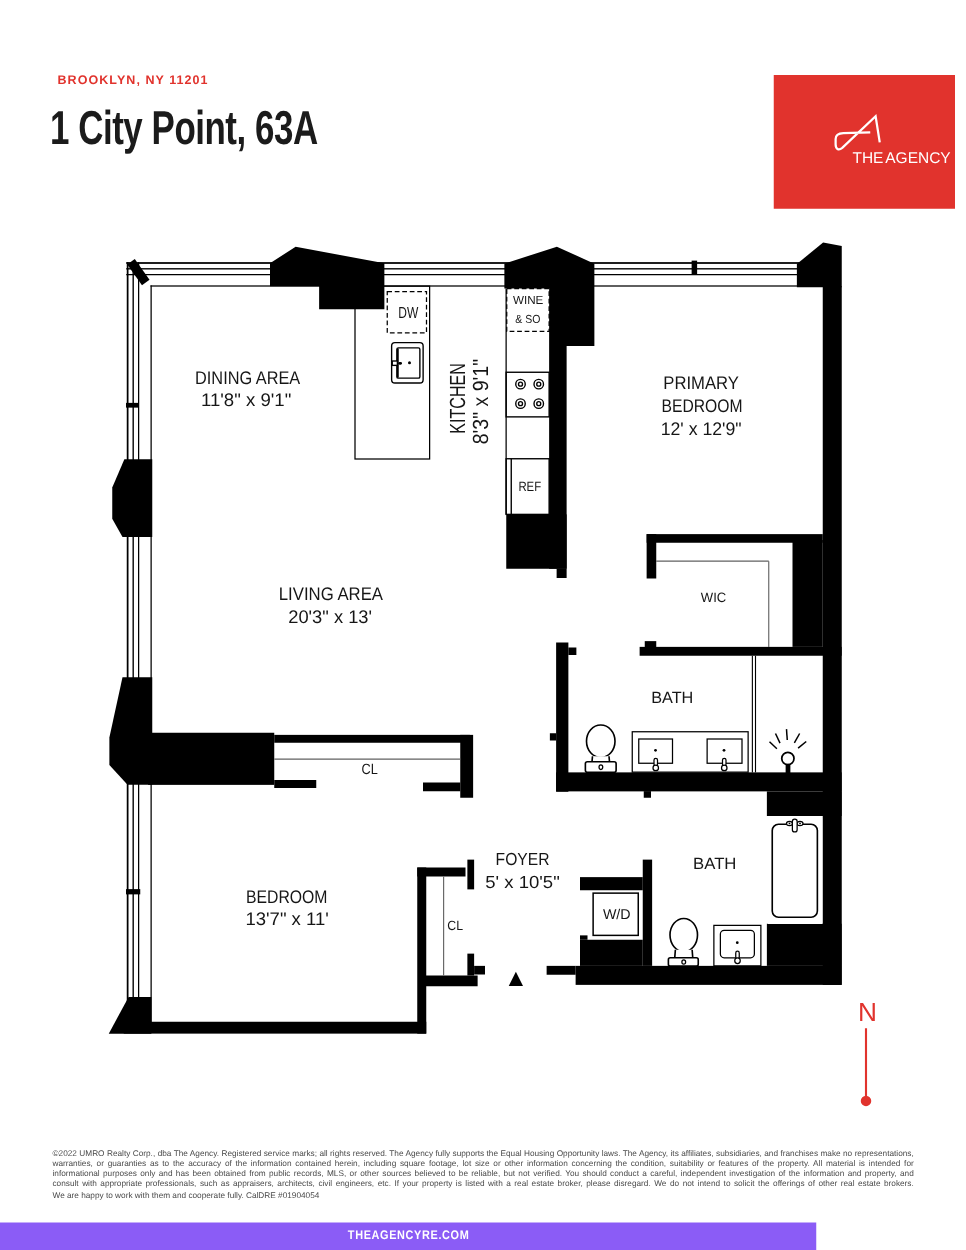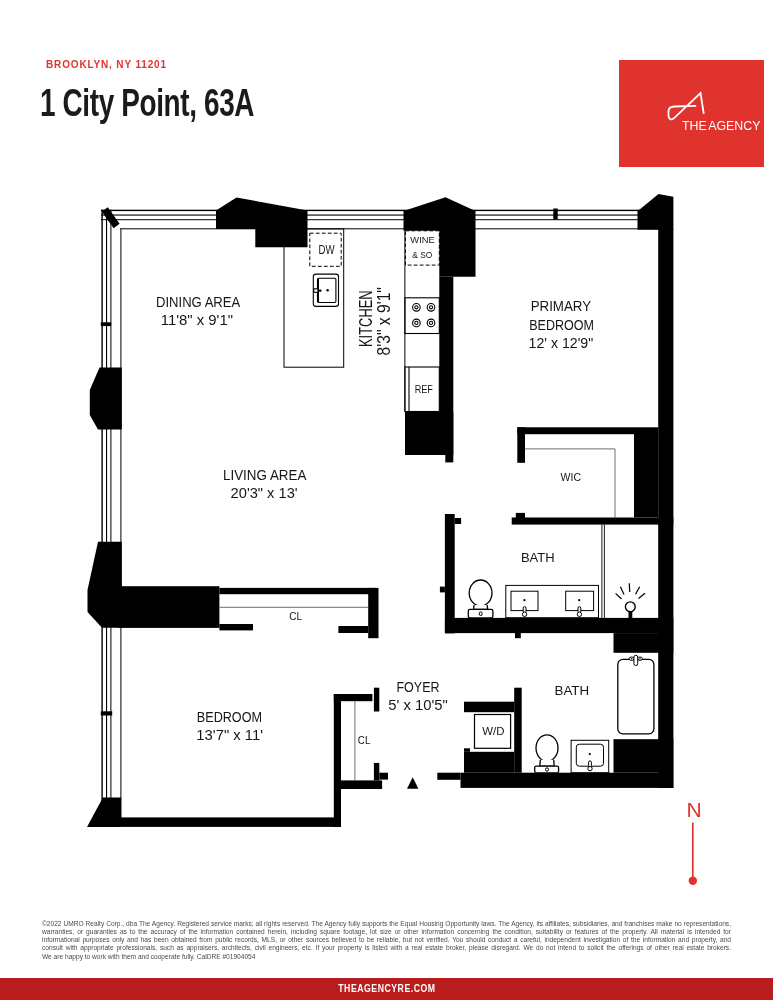--- a/index.html
+++ b/index.html
@@ -5,21 +5,21 @@
   html,body{margin:0;padding:0;background:#fff;}
   .page{position:relative;width:773px;height:1000px;background:#fff;overflow:hidden;
         font-family:"Liberation Sans", sans-serif;}
   .loc{position:absolute;left:46px;top:58.6px;color:#e1332d;font-size:10px;font-weight:bold;
        letter-spacing:0.85px;}
   .title{position:absolute;left:39.5px;top:81.5px;color:#1b1b1b;font-size:38px;font-weight:bold;
        transform:scaleX(0.735);transform-origin:left top;white-space:nowrap;letter-spacing:-0.5px;}
   .fine{position:absolute;left:42px;top:920px;width:689px;color:#4a4a4a;font-size:6.6px;
         line-height:8.15px;}
   .fine .jl{text-align:justify;text-align-last:justify;white-space:nowrap;}
-  .footer{position:absolute;left:0;top:977.5px;width:773px;height:22.5px;background:#b91c1c;
+  .footer{position:absolute;left:0;top:977.5px;width:653px;height:22.5px;background:#8b5cf6;
         color:#fff;font-size:10px;font-weight:bold;text-align:center;line-height:22.5px;}
   .footer span{display:inline-block;letter-spacing:0.6px;transform:scaleX(0.87);transform-origin:center;}
   .logo{position:absolute;left:618.8px;top:59.7px;width:108.2px;height:107.8px;background:#e1332d;padding-left:37px;}
 </style>
 </head>
 <body>
 <div class="page">
 
 <div class="loc">BROOKLYN, NY 11201</div>
 

